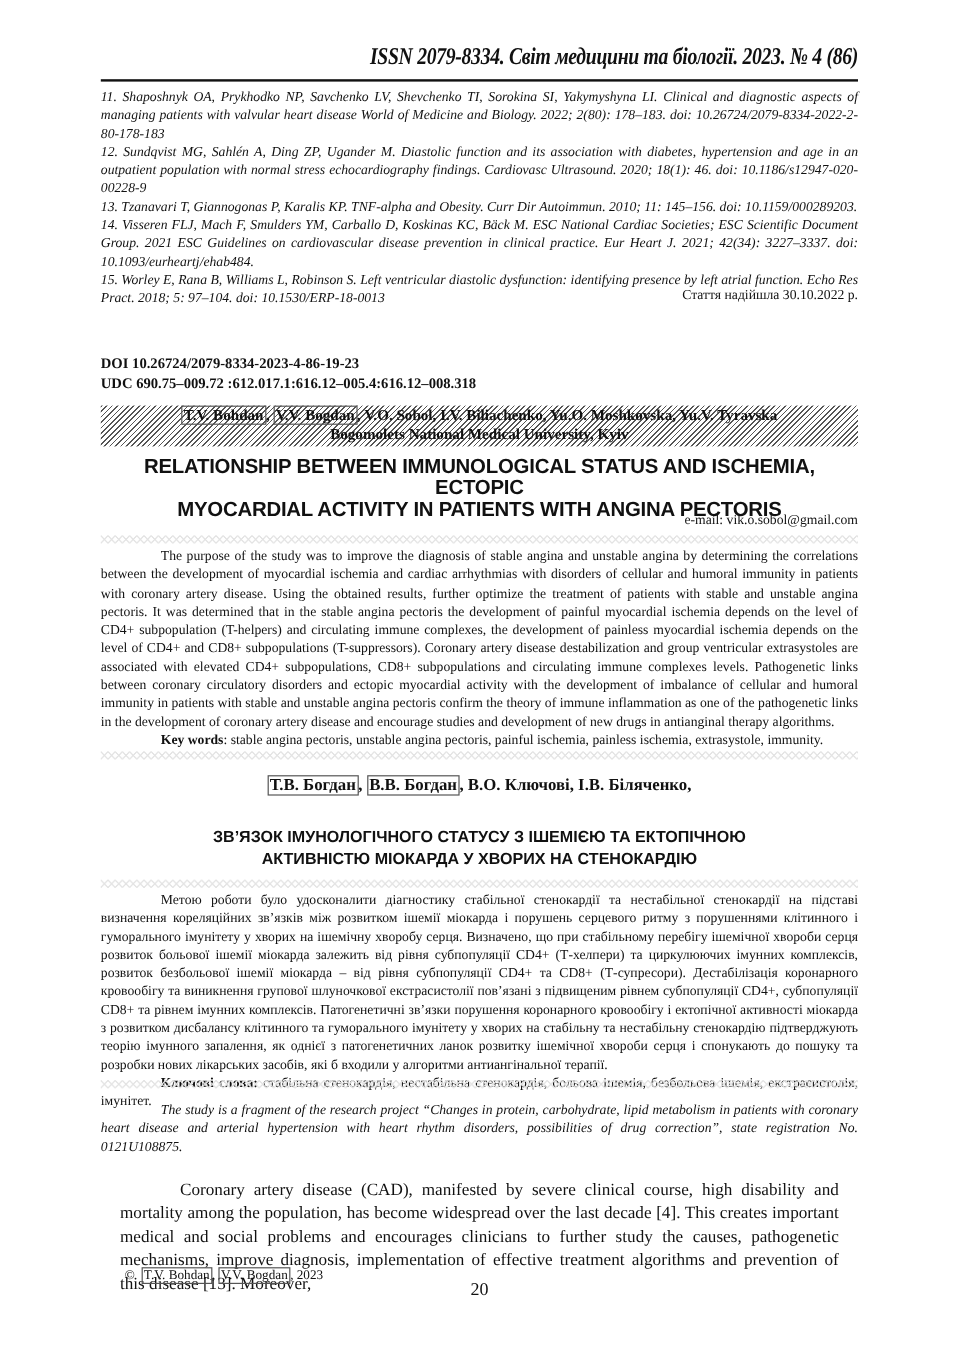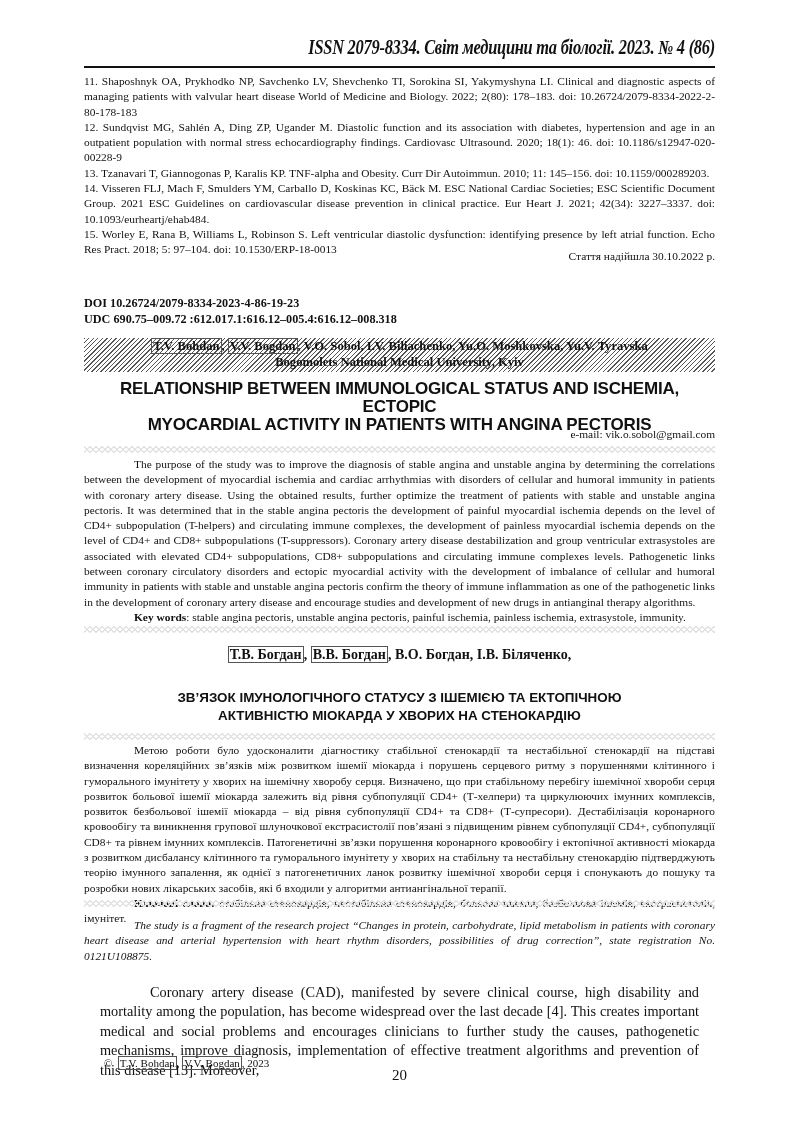--- a/index.html
+++ b/index.html
@@ -7,23 +7,23 @@
     width: 800px; height: 1131px; position: relative; overflow: hidden;
     font-family: "Liberation Serif", "DejaVu Serif", serif; color: #111;
   }
   .page { position: absolute; left: 84px; top: 0; width: 631px; }
   .header {
     position: absolute; top: 36px; left: 0; width: 631px;
     text-align: right; font-size: 20px; font-weight: bold; font-style: italic;
     letter-spacing: -0.3px; transform: scaleX(0.82); transform-origin: right center;
   }
   .header-rule { position: absolute; top: 66px; left: 0; width: 631px; height: 2px; background: #111; }
-  .refs { position: absolute; top: 74px; left: 0; width: 631px; font-size: 11.4px; line-height: 15.3px; }
+  .refs { position: absolute; top: 74px; left: 0; width: 631px; font-size: 11.4px; line-height: 15.3px; font-style: italic; }
   .refs p { margin: 0; text-align: justify; }
-  .received { position: absolute; top: 250px; right: 0; font-size: 11.4px; }
+  .received { position: absolute; top: 240px; right: 0; font-size: 11.4px; }
   .doi { position: absolute; top: 296px; left: 0; font-size: 12.2px; font-weight: bold; line-height: 15.5px; }
   .hatch {
     position: absolute; top: 338px; left: 0; width: 631px; height: 34px;
     background-image: repeating-linear-gradient(135deg, #555 0px, #555 1px, #fff 1px, #fff 3.2px);
     text-align: center; font-size: 12.6px; font-weight: bold; line-height: 16px;
   }
   .hatch .line { display: block; }
   .boxed { border: 1px solid #555; padding: 0 1px; }
   .title-en {
     position: absolute; top: 380px; left: 0; width: 631px; text-align: center;
@@ -99,21 +99,21 @@
   <div class="zigzag" style="top:446px;"></div>
 
   <div class="abstract" style="top:457px;">
     <p>The purpose of the study was to improve the diagnosis of stable angina and unstable angina by determining the correlations between the development of myocardial ischemia and cardiac arrhythmias with disorders of cellular and humoral immunity in patients with coronary artery disease. Using the obtained results, further optimize the treatment of patients with stable and unstable angina pectoris. It was determined that in the stable angina pectoris the development of painful myocardial ischemia depends on the level of CD4+ subpopulation (T-helpers) and circulating immune complexes, the development of painless myocardial ischemia depends on the level of CD4+ and CD8+ subpopulations (T-suppressors). Coronary artery disease destabilization and group ventricular extrasystoles are associated with elevated CD4+ subpopulations, CD8+ subpopulations and circulating immune complexes levels. Pathogenetic links between coronary circulatory disorders and ectopic myocardial activity with the development of imbalance of cellular and humoral immunity in patients with stable and unstable angina pectoris confirm the theory of immune inflammation as one of the pathogenetic links in the development of coronary artery disease and encourage studies and development of new drugs in antianginal therapy algorithms.</p>
     <p class="kw"><span class="kw-label">Key words</span><span>: stable angina pectoris, unstable angina pectoris, painful ischemia, painless ischemia, extrasystole, immunity.</span></p>
   </div>
 
   <div class="zigzag" style="top:626px;"></div>
 
   <div class="authors-ua">
-    <span class="line"><span class="boxed">Т.В. Богдан</span><span>, </span><span class="boxed">В.В. Богдан</span><span>, В.О. Богдан, І.В. Біляченко,</span></span>
+    <span class="line"><span class="boxed">Т.В. Богдан</span><span>, </span><span class="boxed">В.В. Богдан</span><span>, В.О. Ключові, І.В. Біляченко,</span></span>
   </div>
 
   <div class="title-ua">
     <span class="line">ЗВ’ЯЗОК ІМУНОЛОГІЧНОГО СТАТУСУ З ІШЕМІЄЮ ТА ЕКТОПІЧНОЮ</span>
     <span class="line">АКТИВНІСТЮ МІОКАРДА У ХВОРИХ НА СТЕНОКАРДІЮ</span>
   </div>
 
   <div class="zigzag" style="top:733px;"></div>
 
   <div class="abstract" style="top:743px;">

